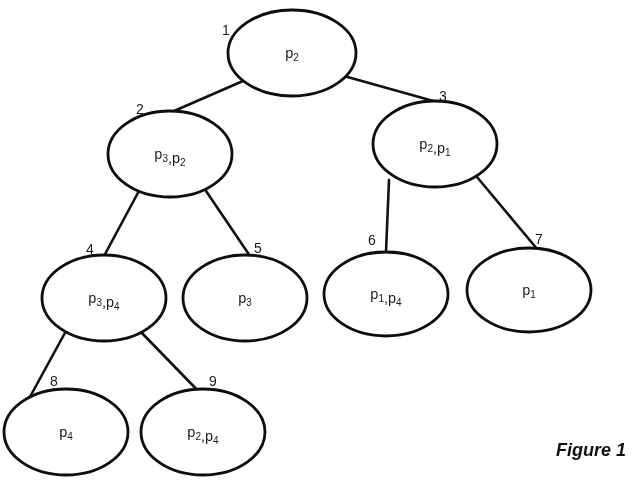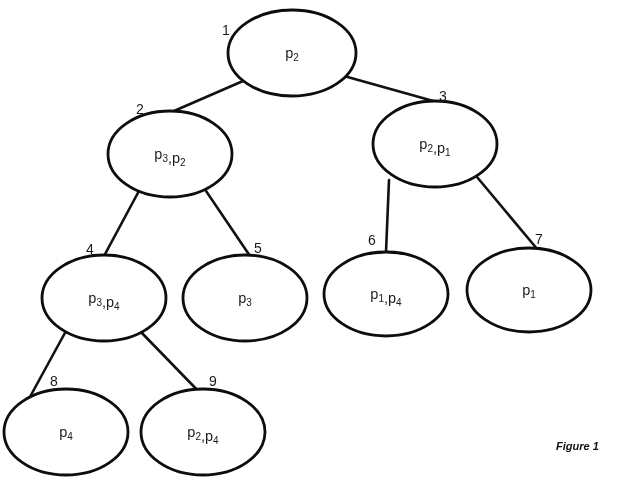--- a/index.html
+++ b/index.html
@@ -57,21 +57,21 @@
     font-size: 14px;
     fill: #1a1a1a;
     text-anchor: middle;
     dominant-baseline: middle;
   }
   .figure-caption {
     position: absolute;
     font-family: "Liberation Sans", sans-serif;
     font-weight: bold;
     font-style: italic;
-    font-size: 11px;
+    font-size: 18px;
     color: #111111;
     white-space: nowrap;
   }
 </style>
 </head>
 <body>
 
 <div id="diagram-root">
   <svg class="canvas" viewBox="0 0 640 480" xmlns="http://www.w3.org/2000/svg">
     <g id="edges-layer">

